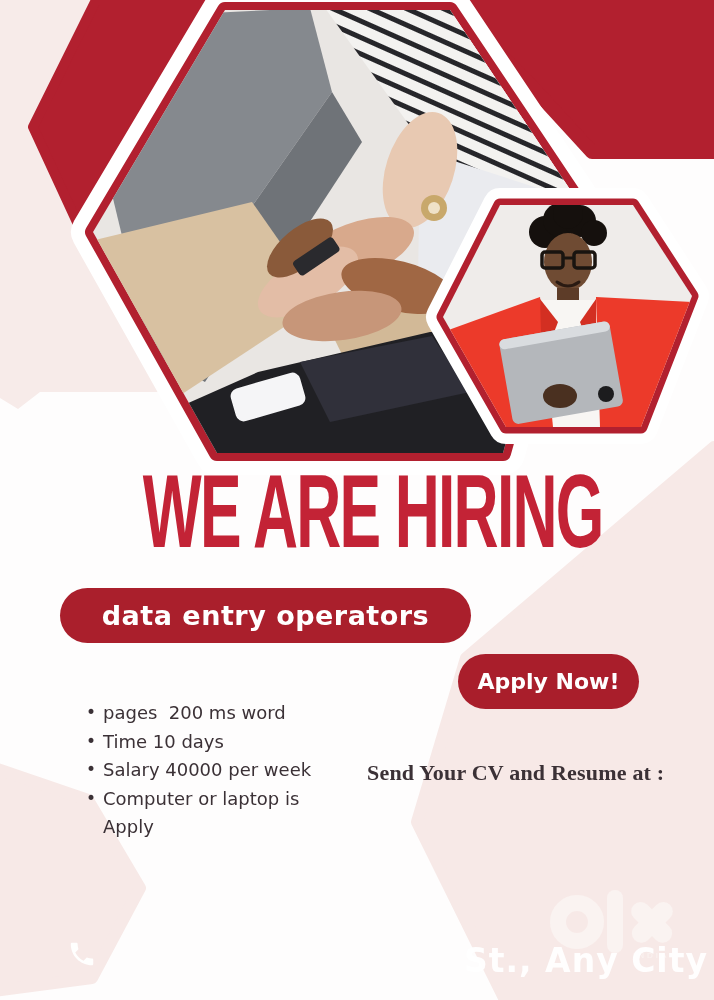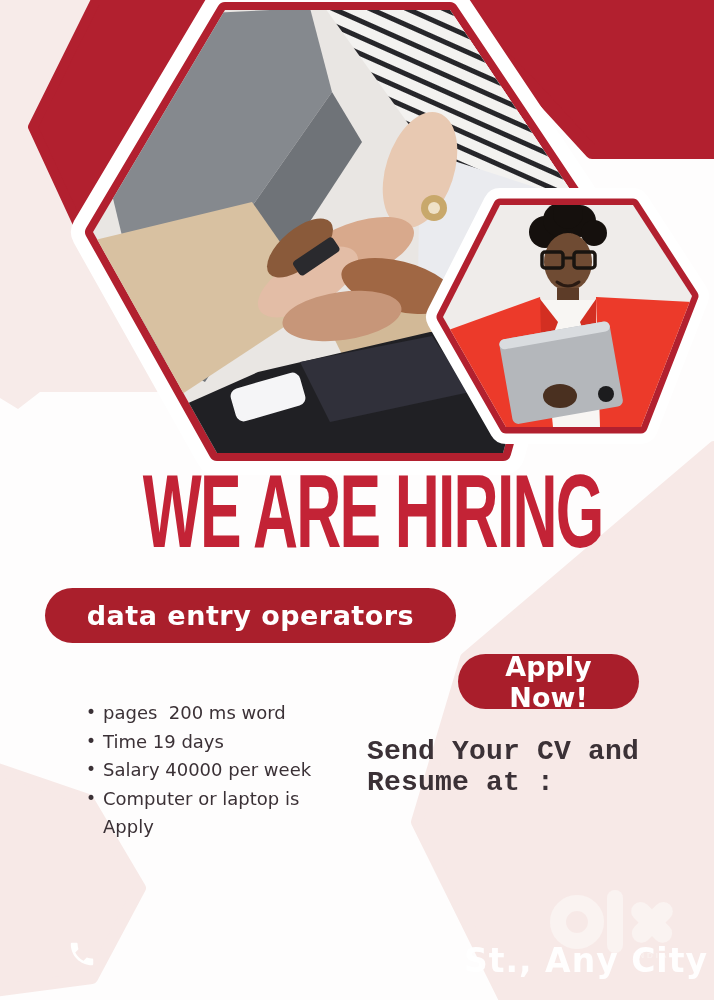--- a/index.html
+++ b/index.html
@@ -8,35 +8,35 @@
     background:#fefdfd;font-family:"Liberation Sans",sans-serif;
   }
   .bg-art{position:absolute;left:0;top:0;}
   .headline{
     position:absolute;left:0;right:0;top:459px;text-align:center;
     font-family:"Liberation Sans",sans-serif;font-weight:bold;
     font-size:104px;line-height:1.0;color:#c32336;letter-spacing:-3px;
     transform:scaleX(.60);transform-origin:50% 50%;white-space:nowrap;
   }
   .role-pill{
-    position:absolute;left:45px;top:588px;width:411px;height:55px;
+    position:absolute;left:60px;top:588px;width:411px;height:55px;
     background:#aa1f2c;border-radius:28px;display:flex;align-items:center;justify-content:center;
     color:#fff;font-family:"DejaVu Sans","Liberation Sans",sans-serif;
     font-size:27px;font-weight:bold;letter-spacing:.5px;
   }
   .apply-pill{
     position:absolute;left:458px;top:654px;width:181px;height:55px;
     background:#a91e2b;border:none;border-radius:28px;display:flex;align-items:center;justify-content:center;
     color:#fff;font-family:"DejaVu Sans","Liberation Sans",sans-serif;
-    font-size:27px;font-weight:bold;cursor:pointer;
+    font-size:22px;font-weight:bold;cursor:pointer;
   }
   .cv-line{
-    position:absolute;left:367px;top:736px;width:340px;
-    color:#3b3136;font-family:Liberation Mono, monospace;
-    font-size:28px;font-weight:bold;letter-spacing:.2px;
+    position:absolute;left:367px;top:760px;width:340px;
+    color:#3b3136;font-family:Liberation Serif, serif;
+    font-size:22px;font-weight:bold;letter-spacing:.2px;
   }
   .req-list{
     position:absolute;left:84px;top:699px;width:252px;margin:0;padding:0;list-style:none;
     color:#3b3136;font-family:"DejaVu Sans","Liberation Sans",sans-serif;
     font-size:18px;line-height:28.5px;
   }
   .req-list li{position:relative;padding-left:19px;white-space:pre-wrap;}
   .req-list li::before{content:"\2022";position:absolute;left:2px;top:-1px;font-size:17px;color:#3b3136;}
   .phone-wrap{position:absolute;left:67px;top:939px;width:30px;height:30px;}
   .address{
@@ -148,21 +148,21 @@
   </div>
 
   <button class="apply-pill">
     <span>Apply Now!</span>
   </button>
 
   <div class="cv-line">Send Your CV and Resume at :</div>
 
   <ul class="req-list">
     <li>pages  200 ms word</li>
-    <li>Time 19 days</li>
+    <li>Time 10 days</li>
     <li>Salary 40000 per week</li>
     <li>Computer or laptop is Apply</li>
   </ul>
 
   <div class="phone-wrap">
     <svg width="30" height="30" viewBox="0 0 24 24">
       <path fill="#ffffff" opacity="0.96" d="M6.62 10.79c1.44 2.83 3.76 5.14 6.59 6.59l2.2-2.2c.27-.27.67-.36 1.02-.24 1.12.37 2.33.57 3.57.57.55 0 1 .45 1 1V20c0 .55-.45 1-1 1-9.39 0-17-7.61-17-17 0-.55.45-1 1-1h3.5c.55 0 1 .45 1 1 0 1.25.2 2.45.57 3.57.11.35.03.74-.25 1.02l-2.2 2.2z"></path>
     </svg>
   </div>
 

